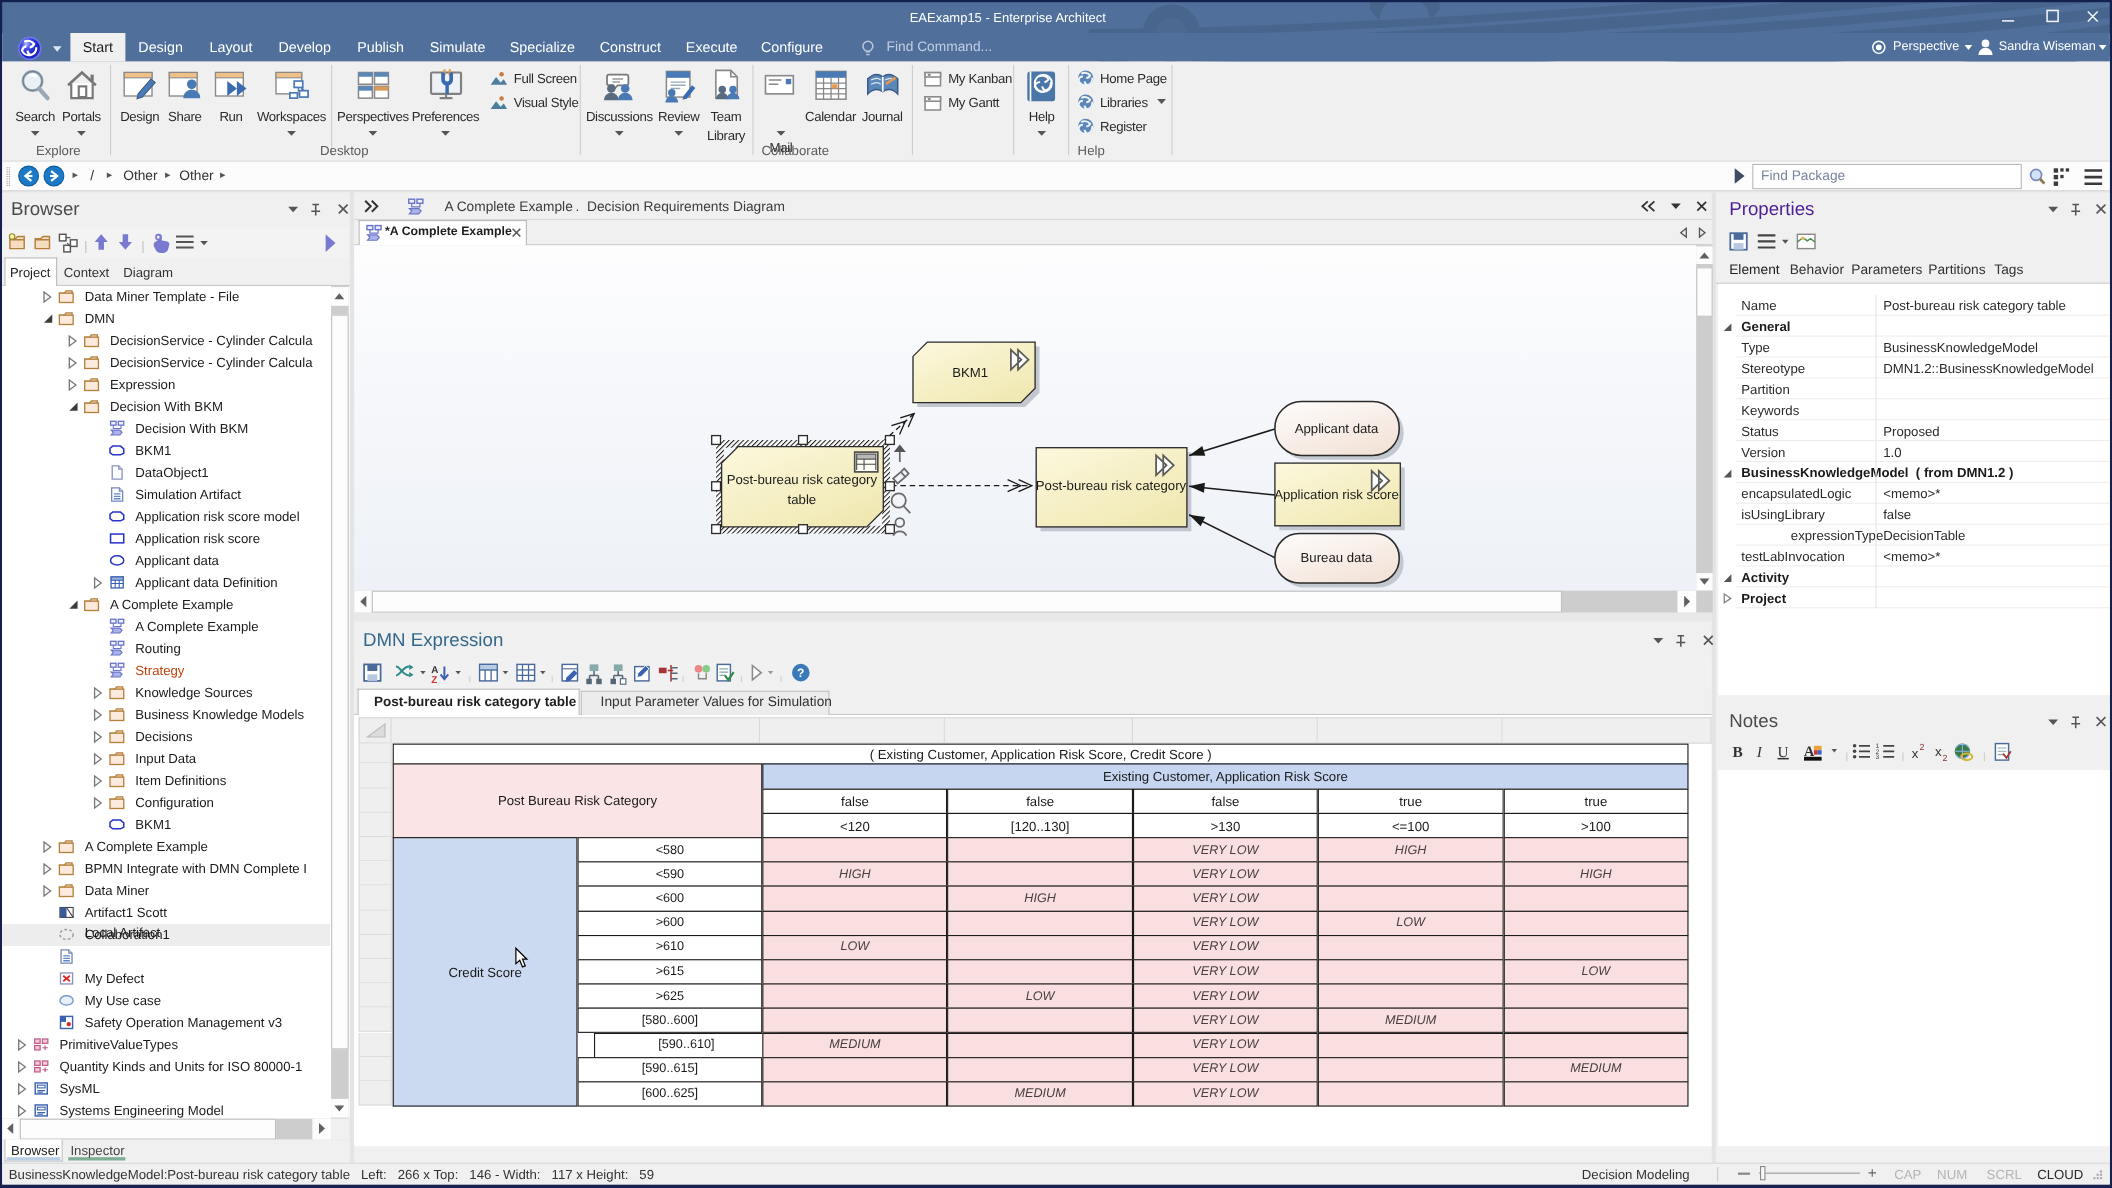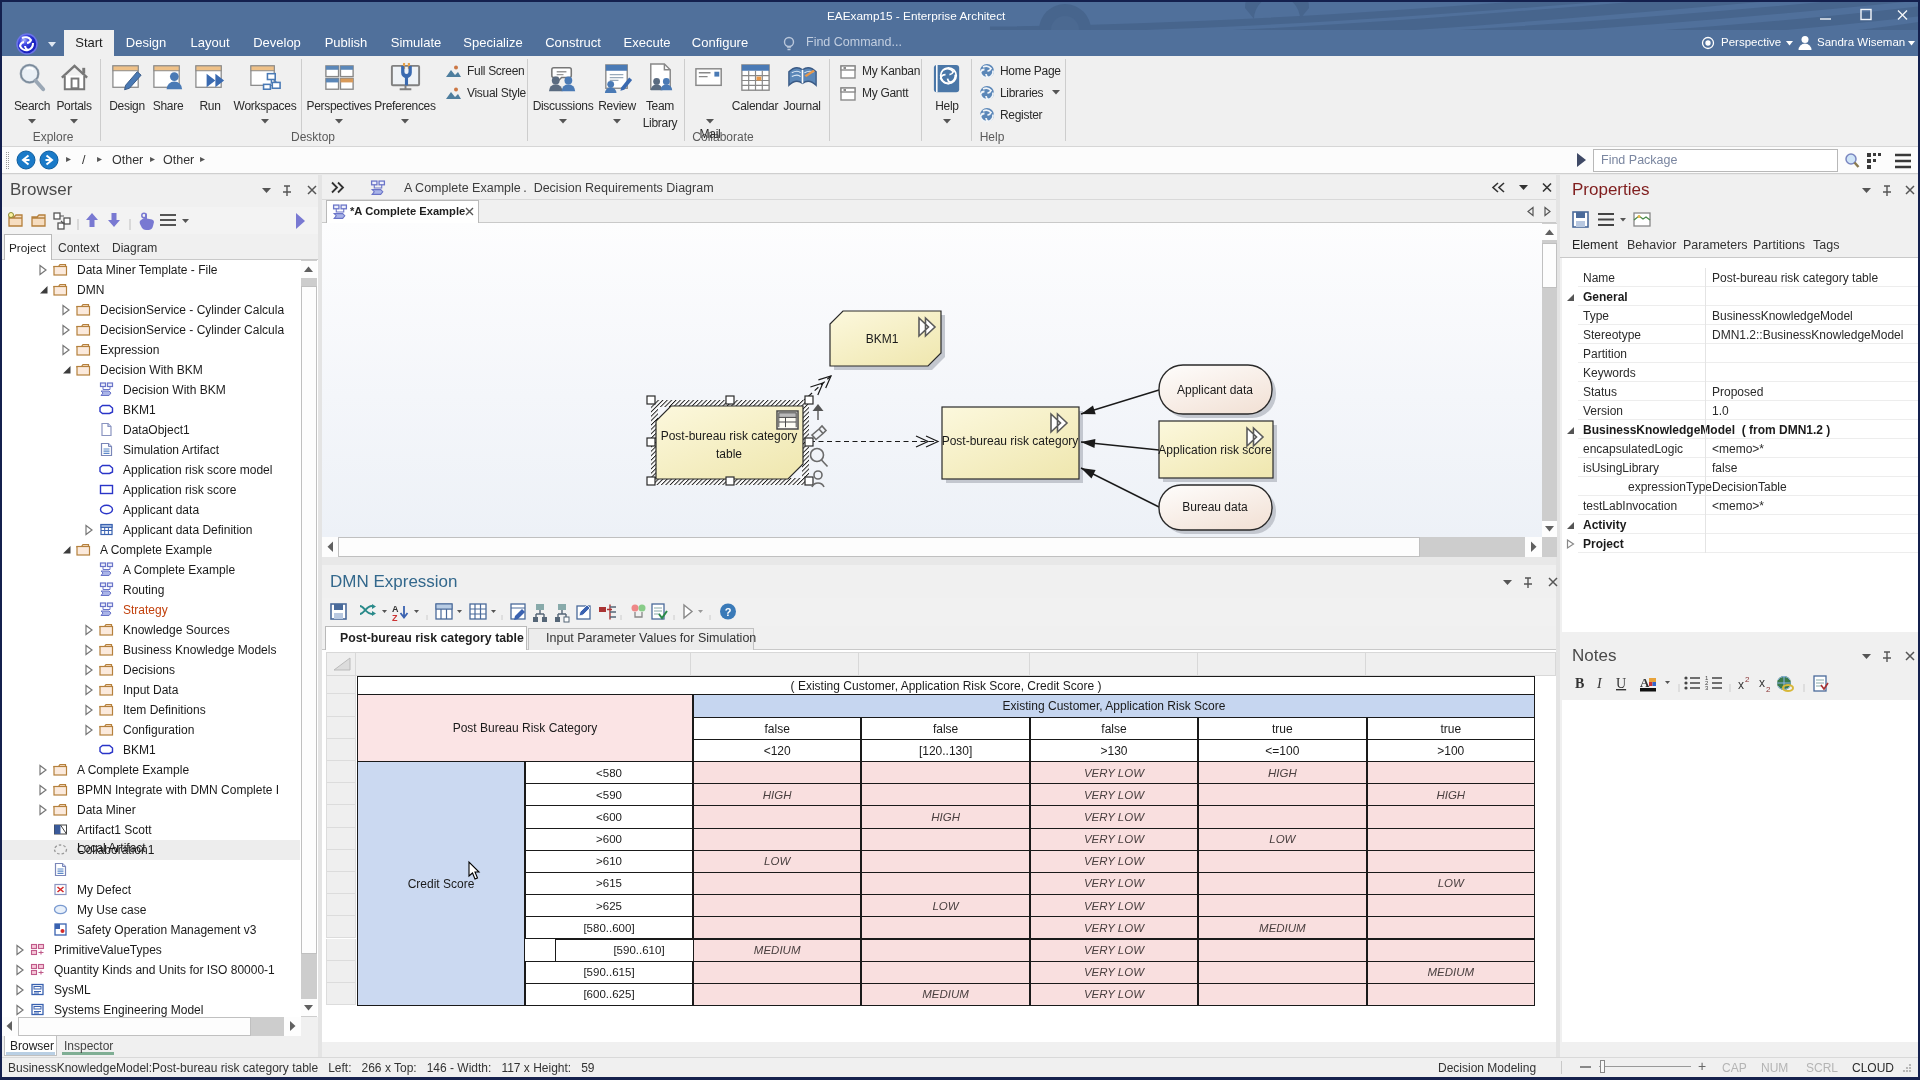--- a/index.html
+++ b/index.html
@@ -1207,21 +1207,21 @@
   </div>
 <div class="abs" style="left:693.0px;top:916.3px;width:168.4px;height:23.2px;background:#f9dfdf;border:1px solid #1a1a1a;"></div>
 <div class="abs" style="left:861.4px;top:916.3px;width:168.4px;height:23.2px;background:#f9dfdf;border:1px solid #1a1a1a;"></div>
 <div class="abs" style="left:1029.8px;top:916.3px;width:168.4px;height:23.2px;background:#f9dfdf;border:1px solid #1a1a1a;">
     <div style="position:absolute;left:50%;top:50%;transform:translate(-50%,-50%);white-space:nowrap;font-size:11.5px;color:#4a4040;font-style:italic;">VERY LOW</div>
   </div>
 <div class="abs" style="left:1198.2px;top:916.3px;width:168.4px;height:23.2px;background:#f9dfdf;border:1px solid #1a1a1a;">
     <div style="position:absolute;left:50%;top:50%;transform:translate(-50%,-50%);white-space:nowrap;font-size:11.5px;color:#4a4040;font-style:italic;">MEDIUM</div>
   </div>
 <div class="abs" style="left:1366.6px;top:916.3px;width:168.4px;height:23.2px;background:#f9dfdf;border:1px solid #1a1a1a;"></div>
-<div class="abs" style="left:555px;top:938.5px;width:168.0px;height:23.2px;background:#fff;border:1px solid #1a1a1a;">
+<div class="abs" style="left:540px;top:938.5px;width:168.0px;height:23.2px;background:#fff;border:1px solid #1a1a1a;">
     <div style="position:absolute;left:50%;top:50%;transform:translate(-50%,-50%);white-space:nowrap;font-size:11.5px;color:#1a1a1a;">[590..610]</div>
   </div>
 <div class="abs" style="left:693.0px;top:938.5px;width:168.4px;height:23.2px;background:#f9dfdf;border:1px solid #1a1a1a;">
     <div style="position:absolute;left:50%;top:50%;transform:translate(-50%,-50%);white-space:nowrap;font-size:11.5px;color:#4a4040;font-style:italic;">MEDIUM</div>
   </div>
 <div class="abs" style="left:861.4px;top:938.5px;width:168.4px;height:23.2px;background:#f9dfdf;border:1px solid #1a1a1a;"></div>
 <div class="abs" style="left:1029.8px;top:938.5px;width:168.4px;height:23.2px;background:#f9dfdf;border:1px solid #1a1a1a;">
     <div style="position:absolute;left:50%;top:50%;transform:translate(-50%,-50%);white-space:nowrap;font-size:11.5px;color:#4a4040;font-style:italic;">VERY LOW</div>
   </div>
 <div class="abs" style="left:1198.2px;top:938.5px;width:168.4px;height:23.2px;background:#f9dfdf;border:1px solid #1a1a1a;"></div>
@@ -1248,21 +1248,21 @@
 <div class="abs" style="left:1029.8px;top:982.8px;width:168.4px;height:23.2px;background:#f9dfdf;border:1px solid #1a1a1a;">
     <div style="position:absolute;left:50%;top:50%;transform:translate(-50%,-50%);white-space:nowrap;font-size:11.5px;color:#4a4040;font-style:italic;">VERY LOW</div>
   </div>
 <div class="abs" style="left:1198.2px;top:982.8px;width:168.4px;height:23.2px;background:#f9dfdf;border:1px solid #1a1a1a;"></div>
 <div class="abs" style="left:1366.6px;top:982.8px;width:168.4px;height:23.2px;background:#f9dfdf;border:1px solid #1a1a1a;"></div>
 <svg class="abs" style="left:468px;top:862px" width="14" height="20" viewBox="0 0 14 20">
     <path d="M1,0 L1,14 L4.5,11 L7,17 L9.5,16 L7,10 L11,10 Z" fill="#fff" stroke="#000" stroke-width="1.1"></path>
   </svg>
 
 <div class="abs" style="left:1560px;top:175px;width:358px;height:882px;background:#f0f0f0;"></div>
-<div class="tx" style="left:1572px;top:180px;color:#7f1d1d;font-size:17px;">Properties</div>
+<div class="tx" style="left:1572px;top:180px;color:#4c1d95;font-size:17px;">Properties</div>
 <svg class="abs" style="left:1862px;top:185px" width="56" height="12" viewBox="0 0 56 12">
  <path d="M0,3 l9,0 l-4.5,5 z" fill="#555"></path>
  <g stroke="#555" stroke-width="1.4" fill="none">
       <path d="M25,1 v6 M22,1 h6 M22,7 h6 M25,7 v4 m-4,-4 h8"></path>
     </g>
  <path d="M44,1 l8,8 M52,1 l-8,8" stroke="#555" stroke-width="1.5"></path>
 </svg>
 <svg class="abs" style="left:1572px;top:210px" width="90" height="20" viewBox="0 0 90 20">
  <rect x="1" y="2" width="15" height="15" fill="#fff" stroke="#4a6a9a" stroke-width="1.6"></rect>
     <rect x="4" y="2" width="9" height="6" fill="#4a6a9a"></rect>

